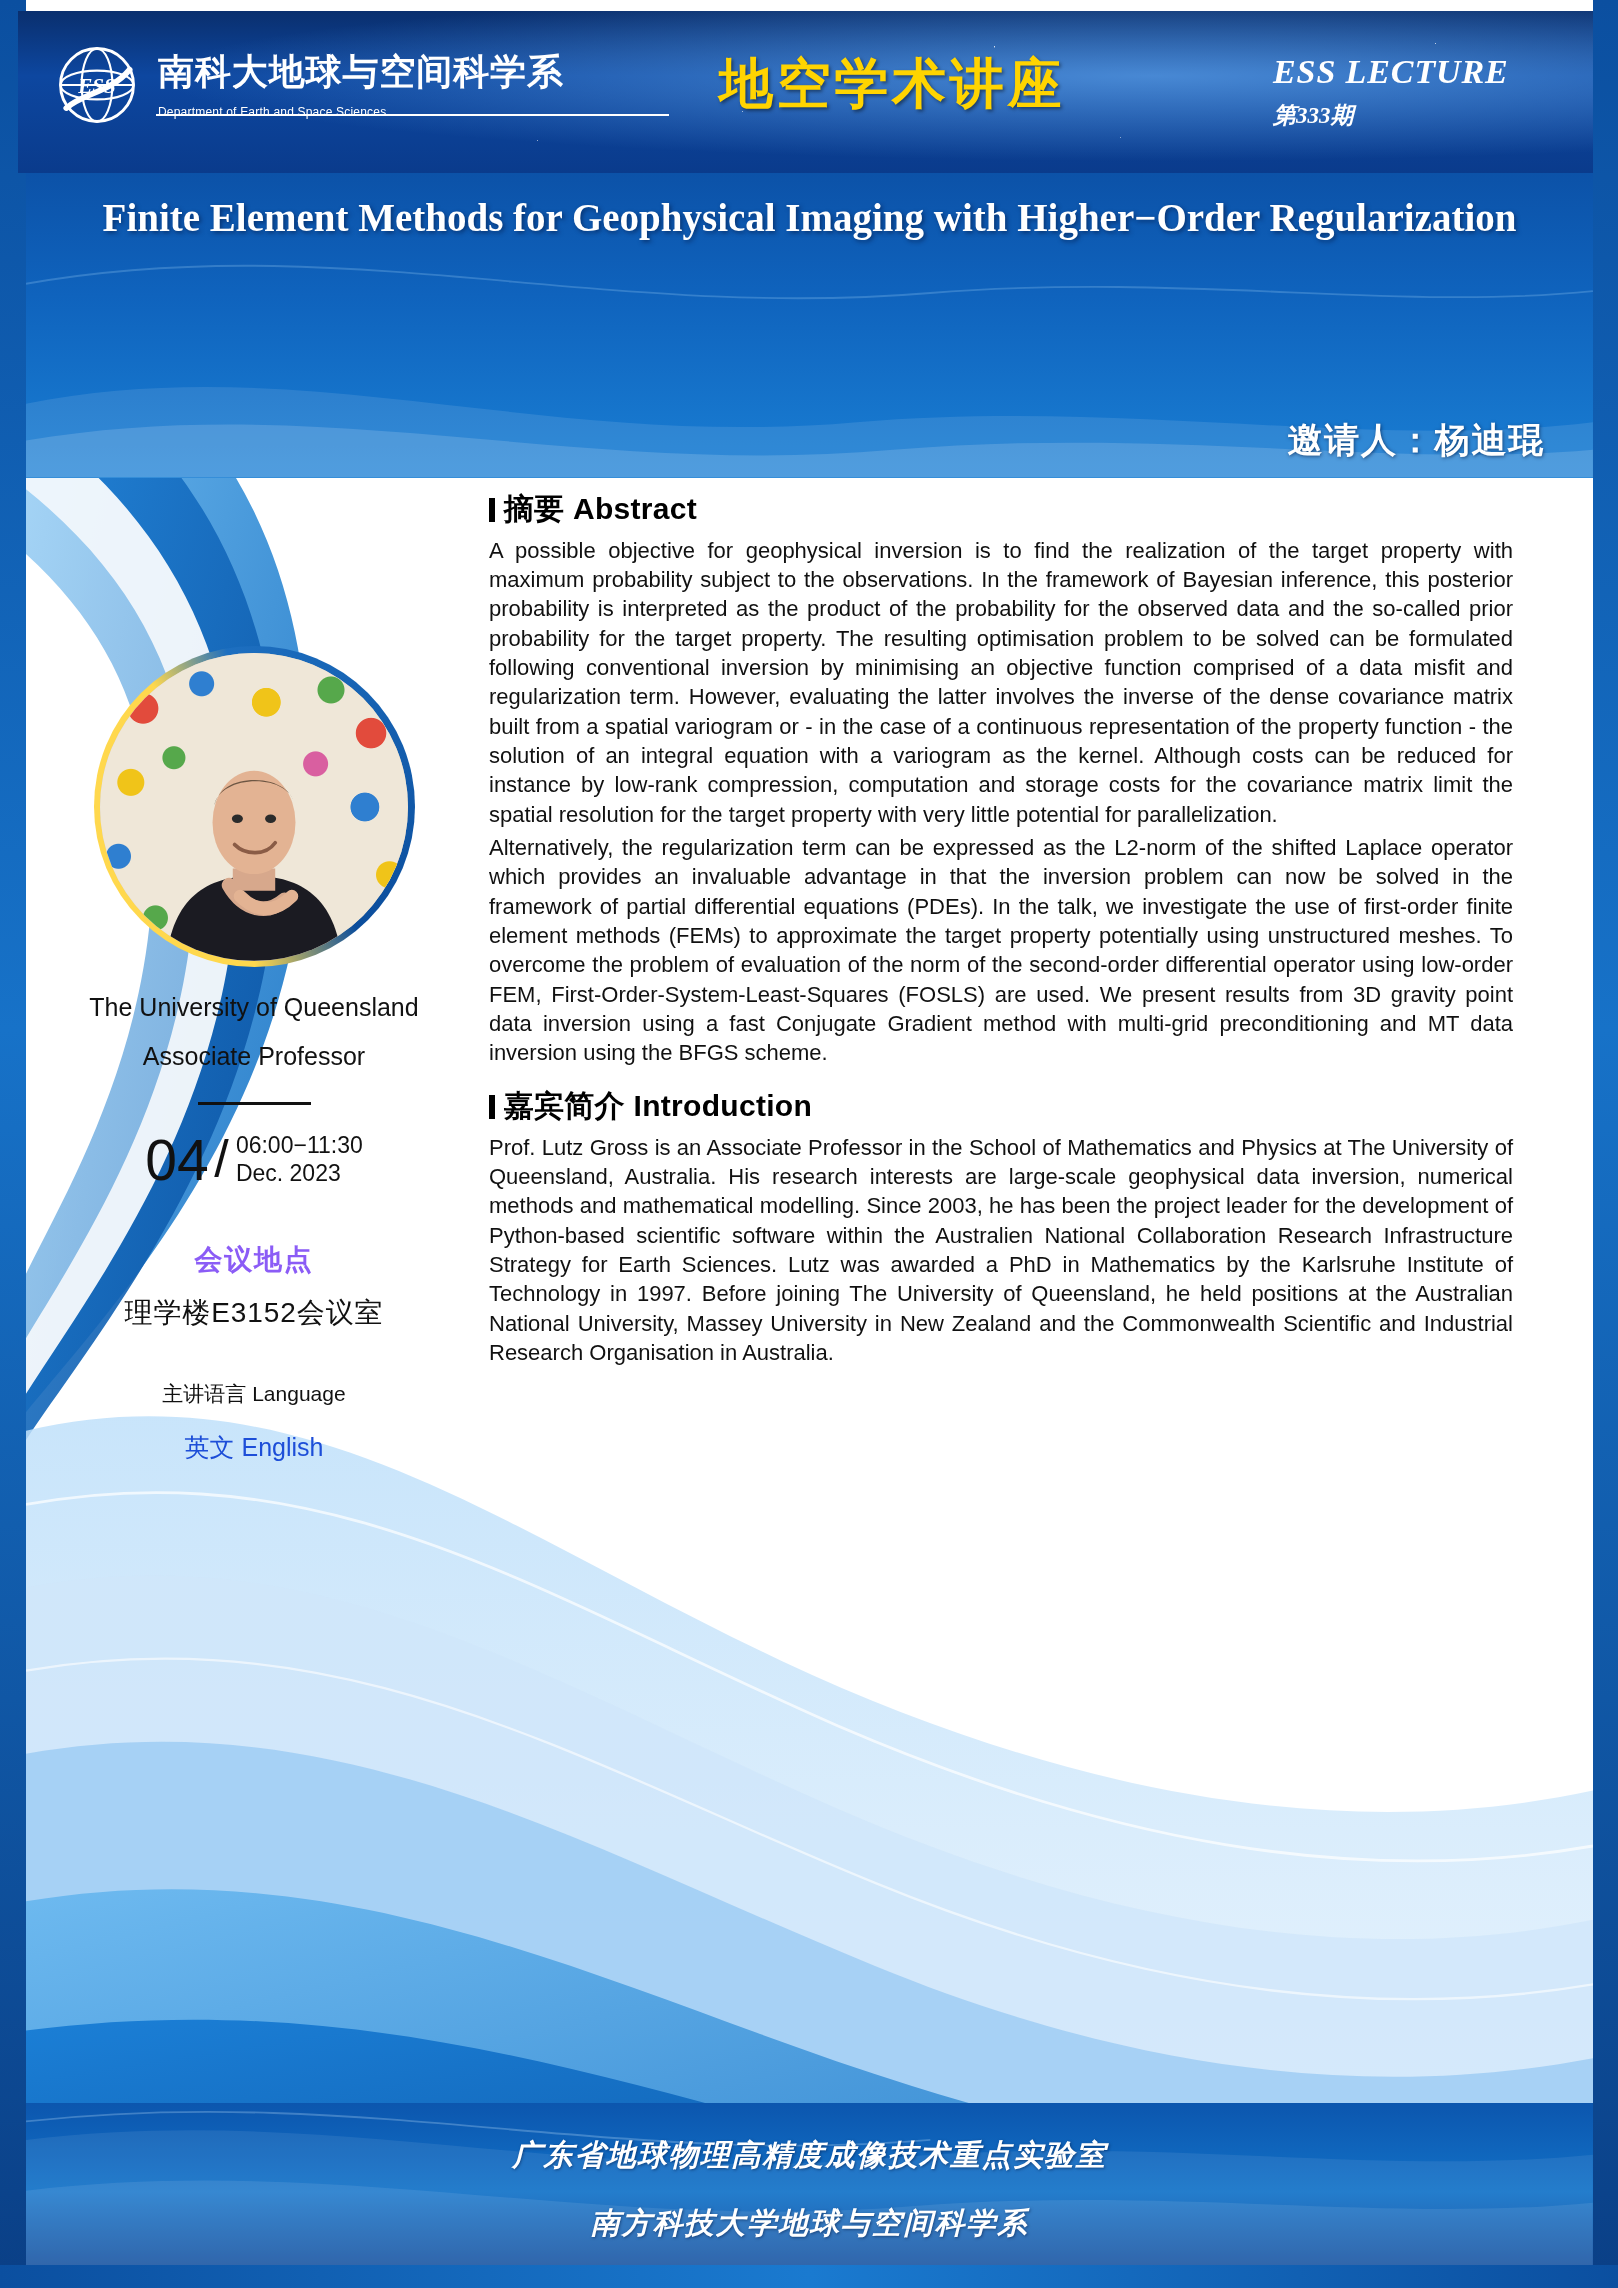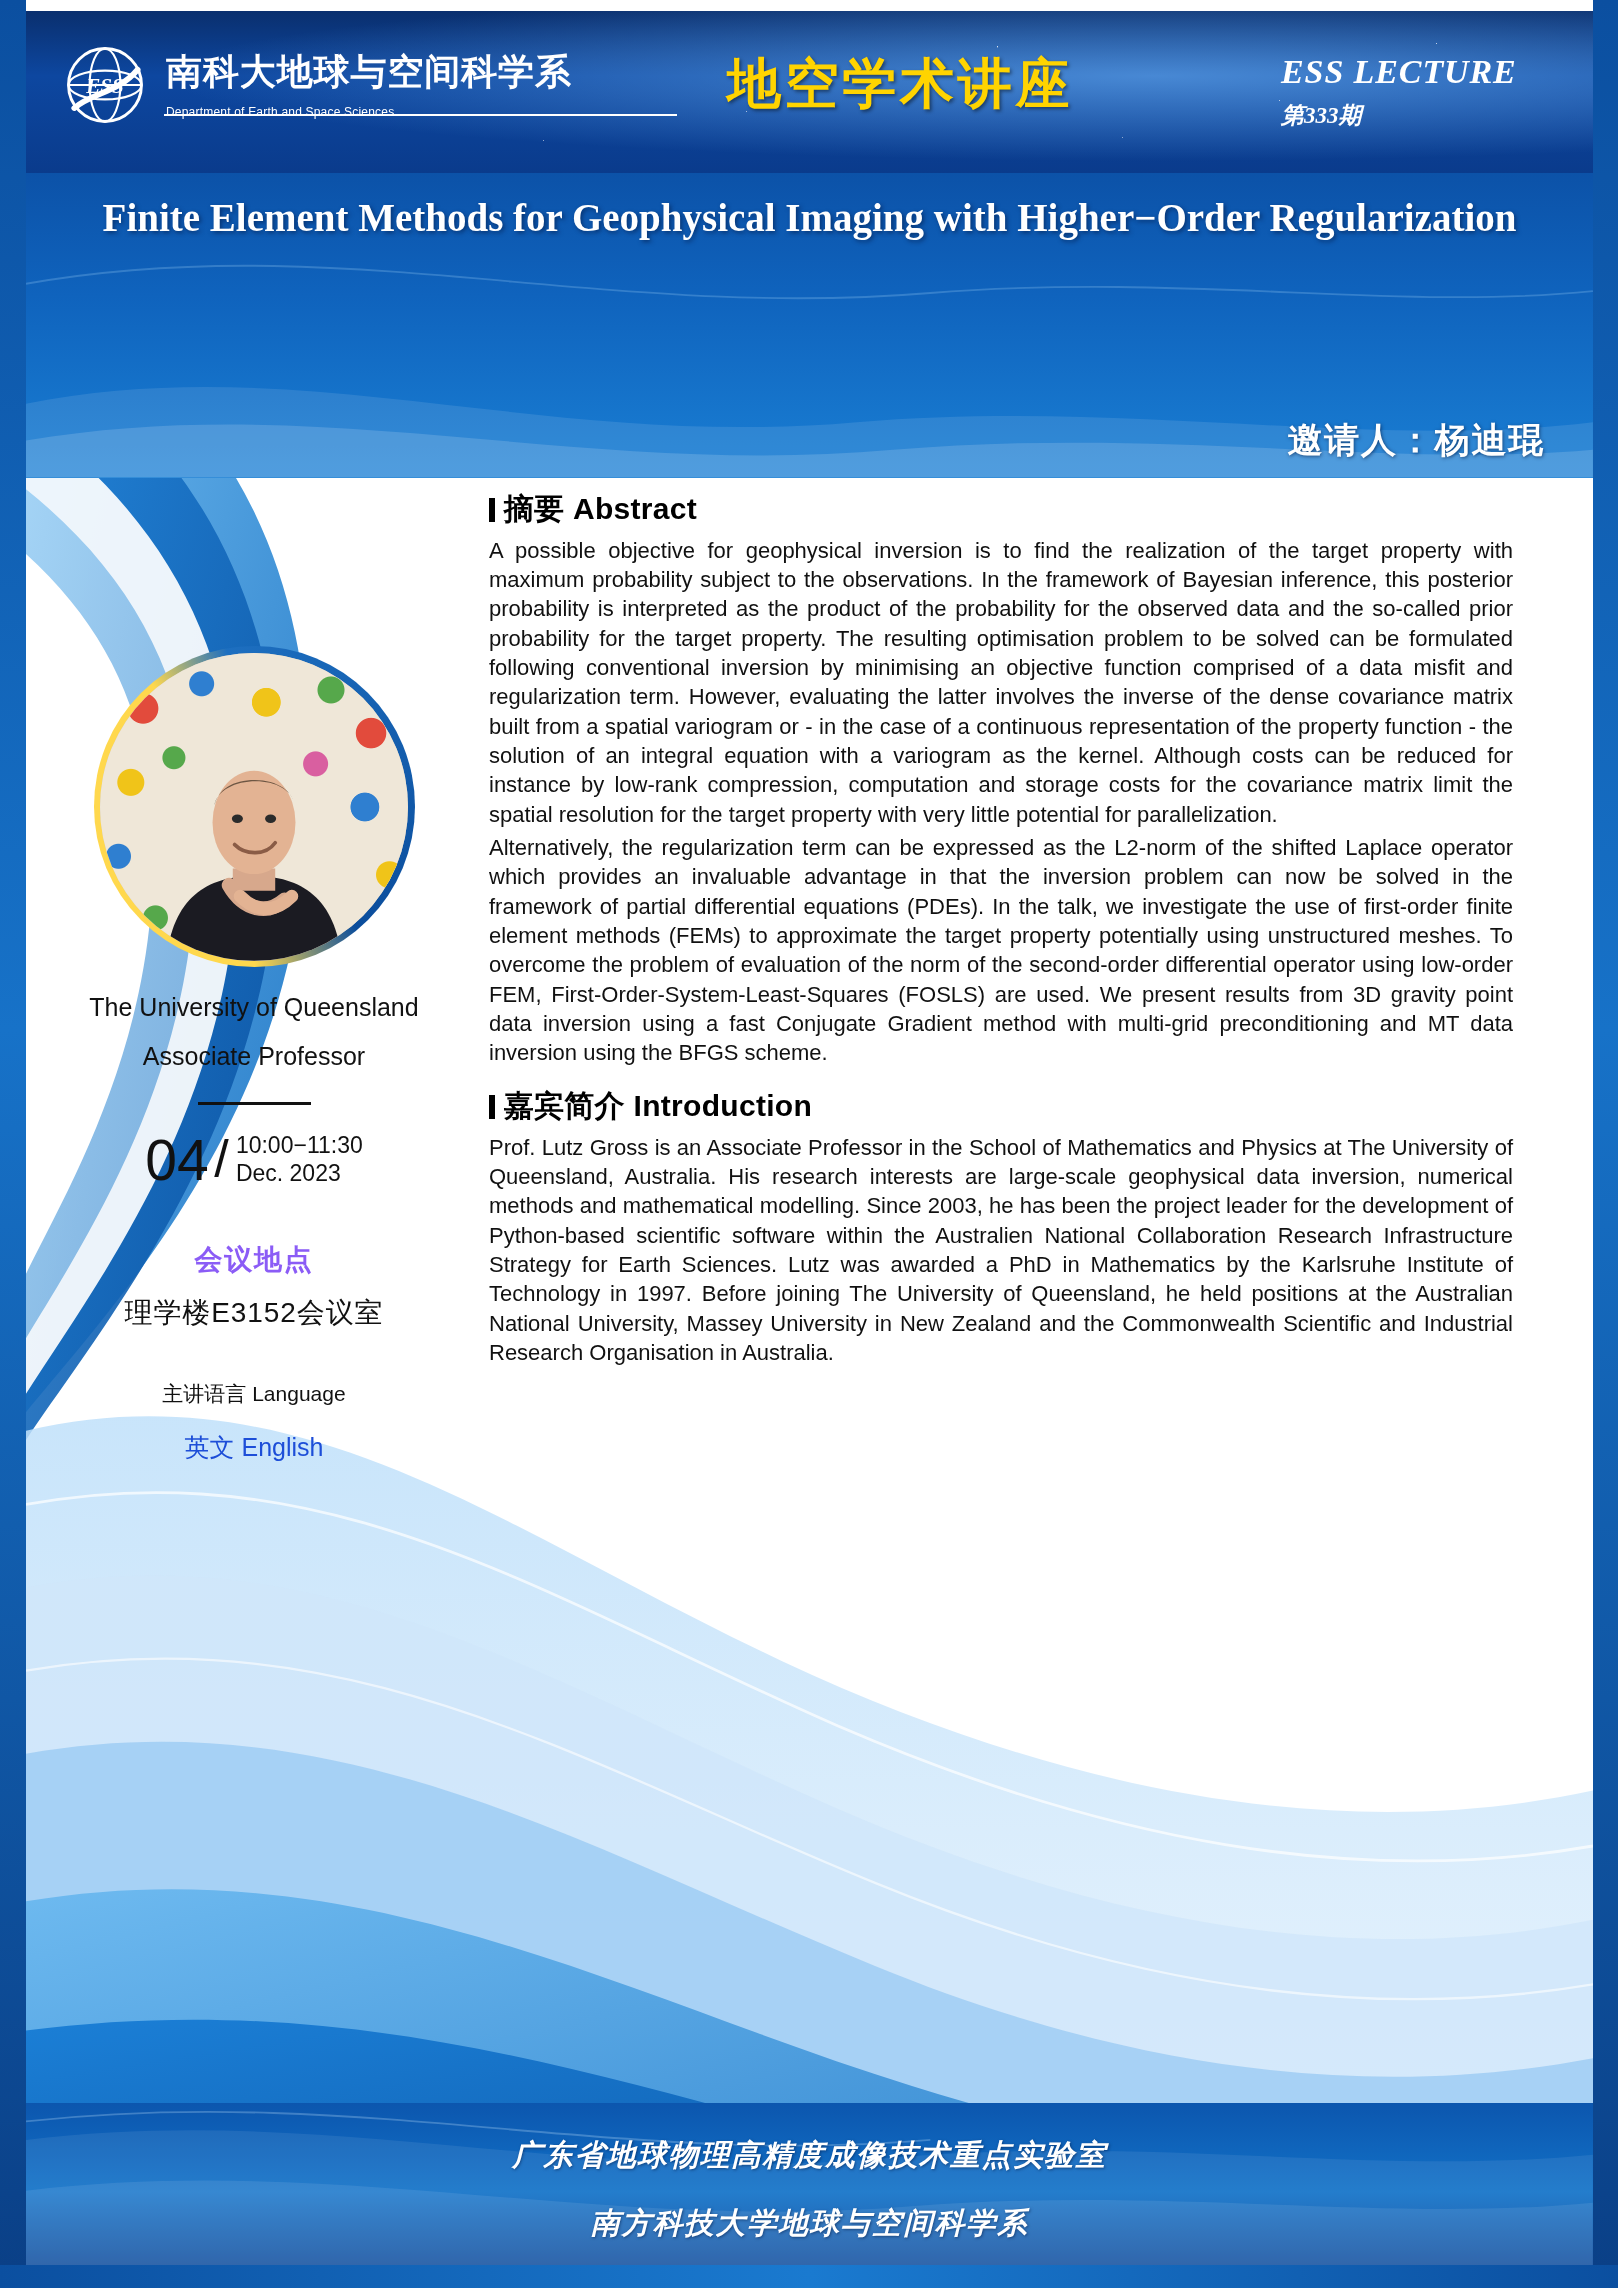--- a/index.html
+++ b/index.html
@@ -35,21 +35,21 @@
   .frame-bottom {
     position: absolute;
     left: 0; right: 0; bottom: 0;
     height: 24px;
     background: linear-gradient(90deg,#0b4fa0,#1a7ad0 50%,#0b4fa0);
   }
 
   
   .header {
     position: absolute;
-    left: 26px; right: 26px; top: 11px;
+    left: 18px; right: 26px; top: 11px;
     height: 162px;
     background:
       radial-gradient(ellipse at 72% 40%, rgba(120,190,255,.55) 0%, rgba(20,80,160,0) 62%),
       linear-gradient(180deg,#0a2f6e 0%, #0d47a0 40%, #0a3b8c 100%);
     overflow: hidden;
     text-decoration: underline;
   }
   .header .stars {
     position: absolute; inset: 0;
     background-image:
@@ -439,21 +439,21 @@
 
     <div class="speaker-aff">The University of Queensland</div>
     <div class="speaker-title">Associate Professor</div>
 
     <div class="rule"></div>
 
     <div class="date-row">
       <div class="date-day">04</div>
       <div class="date-slash">/</div>
       <div class="date-right">
-        <div class="date-time">10:00−11:30</div>
+        <div class="date-time">06:00−11:30</div>
         <div class="date-md">Dec. 2023</div>
       </div>
     </div>
 
     <div class="venue-label">会议地点</div>
     <div class="venue-room">理学楼E3152会议室</div>
 
     <div class="lang-label">主讲语言 Language</div>
     <div class="lang-value">英文 English</div>
   </div>

